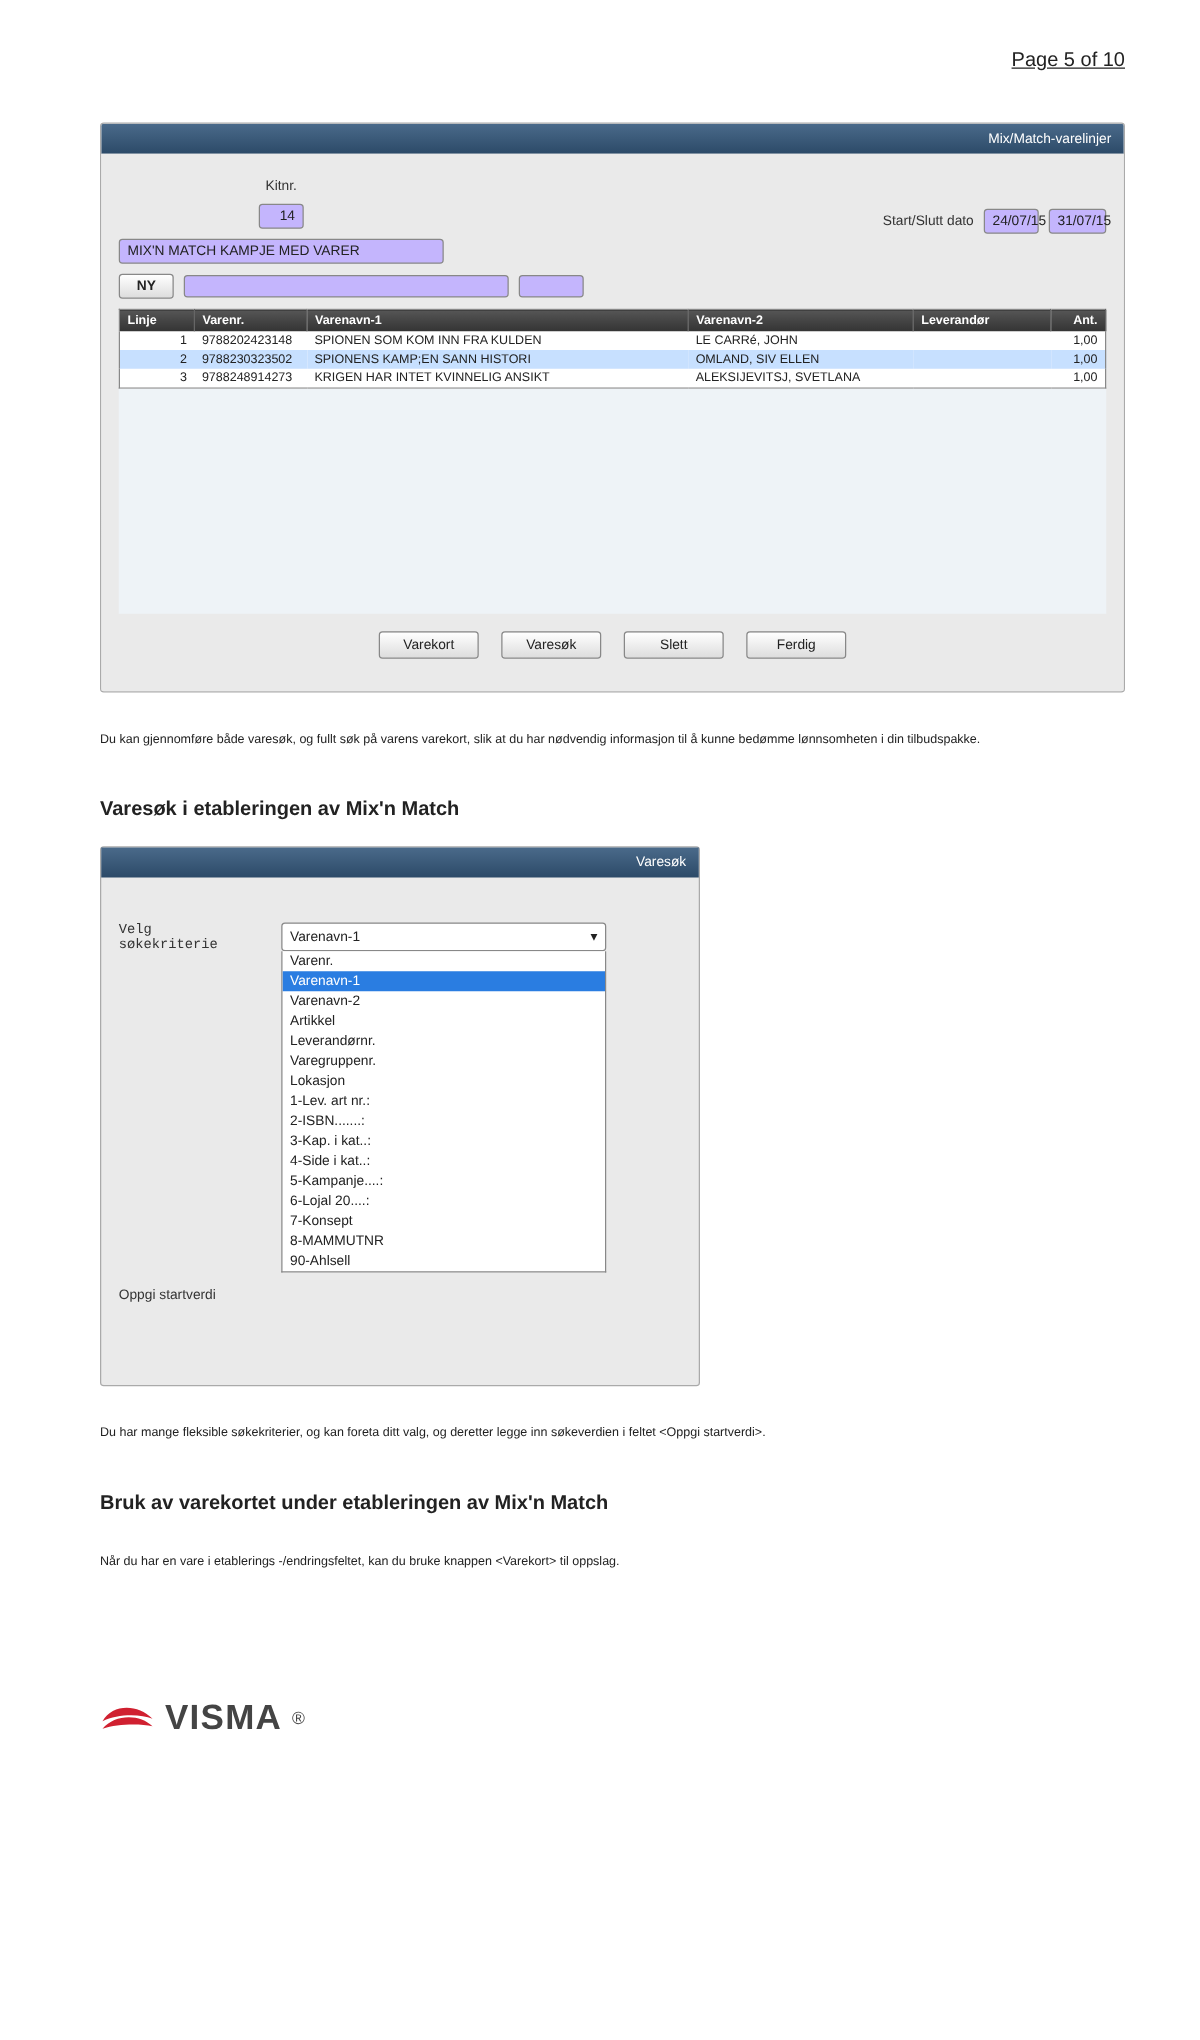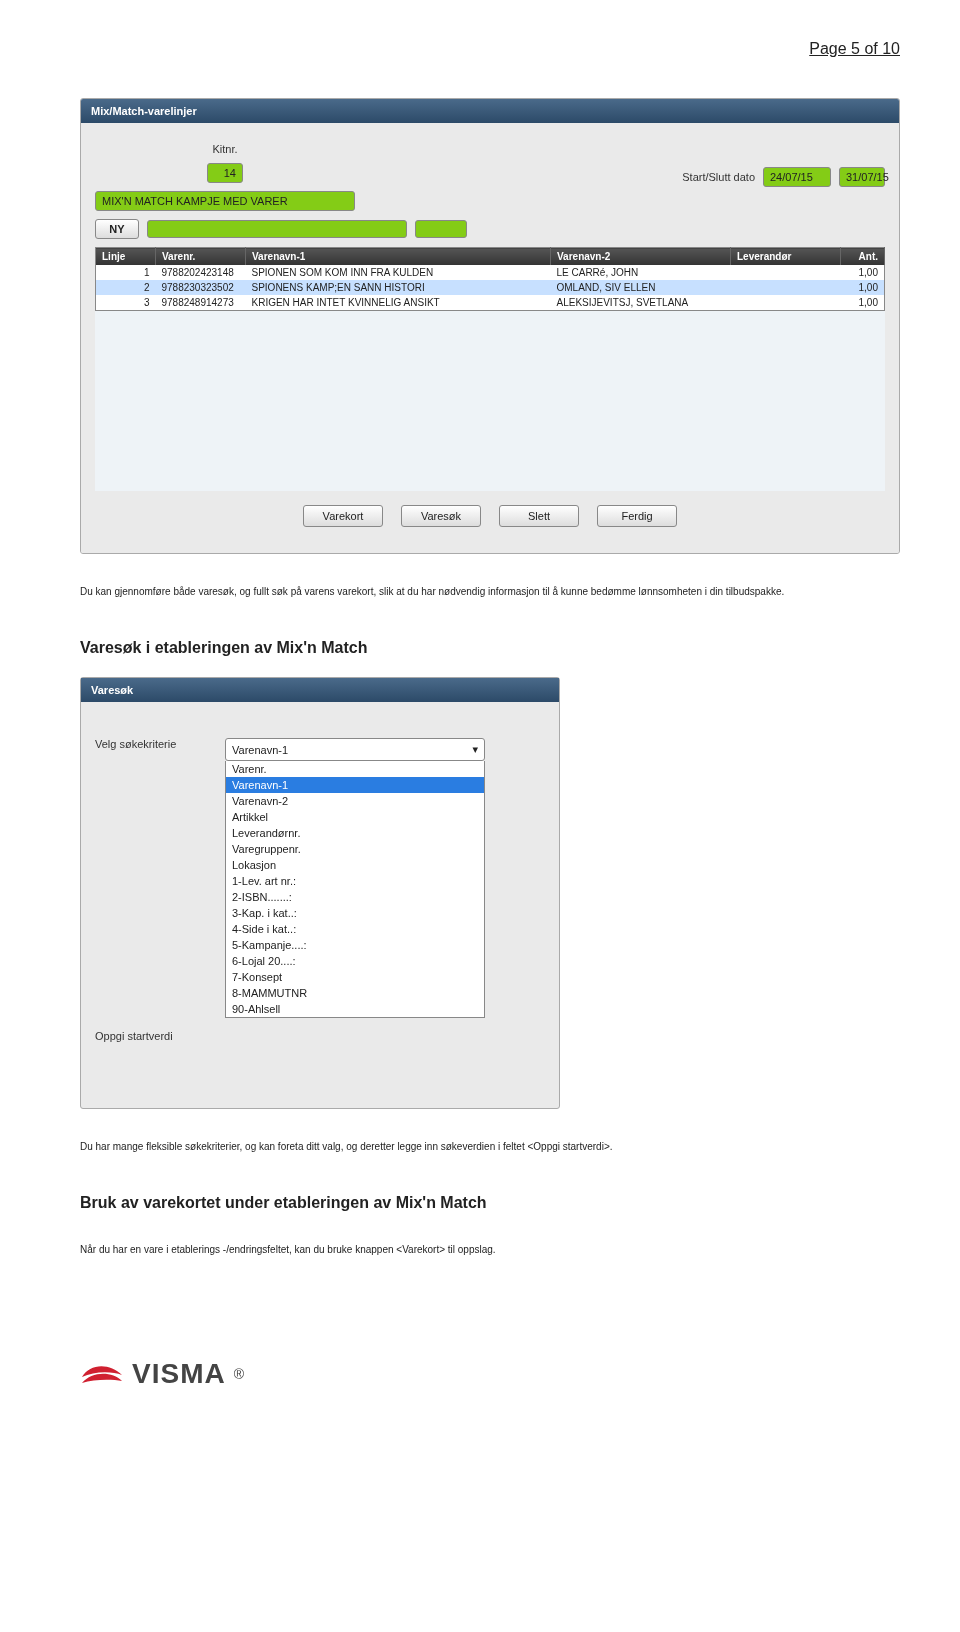--- a/index.html
+++ b/index.html
@@ -22,28 +22,29 @@
   .panel {
     border: 1px solid #aaa;
     background: linear-gradient(#f0f0f0, #e6e6e6);
     border-radius: 3px;
     overflow: hidden;
     font-size: 11px;
   }
   .panel-head {
     background: linear-gradient(#4a6a8a, #2c4a68);
     color: #fff;
-    font-weight: bold;
+    font-weight: normal;
     padding: 6px 10px;
+    text-align: right;
   }
   .panel-body { padding: 12px 14px; background: #eaeaea; }
   .form-row { display: flex; align-items: center; gap: 8px; margin: 8px 0; }
   .label-col { color: #333; }
   .inp {
-    border: 1px solid #888; background: #84cc16; border-radius: 3px;
+    border: 1px solid #888; background: #c4b5fd; border-radius: 3px;
     padding: 3px 6px; font-size: 11px;
   }
   .btn {
     border: 1px solid #888; background: linear-gradient(#fff,#ddd);
     border-radius: 3px; padding: 4px 16px; font-size: 11px;
     cursor: pointer; min-width: 80px; text-align: center;
   }
   table.data-grid {
     width: 100%; border-collapse: collapse; background: #fff;
     font-size: 10px; border: 1px solid #888;
@@ -92,21 +93,21 @@
   <div class="panel-head">Mix/Match-varelinjer</div>
   <div class="panel-body">
     <div class="form-row" style="justify-content: space-between;">
       <div style="display:flex; align-items:center; gap:8px;flex-direction:column;">
         <span class="label-col">Kitnr.</span>
         <span class="inp" style="width:36px; text-align:right;">14</span>
         <span class="inp" style="width:260px;">MIX'N MATCH KAMPJE MED VARER</span>
       </div>
       <div style="display:flex; align-items:center; gap:8px;">
         <span class="label-col">Start/Slutt dato</span>
-        <span class="inp" style="width:68px;">24/07/15</span>
+        <span class="inp" style="width:44px;">24/07/15</span>
         <span class="inp" style="width:46px;">31/07/15</span>
       </div>
     </div>
     <div class="form-row">
       <span class="btn" style="min-width:44px; padding:3px 10px; font-weight:bold;">NY</span>
       <span class="inp" style="width:260px; height:18px;"></span>
       <span class="inp" style="width:52px; height:18px;"></span>
     </div>
 
     <table class="data-grid" style="margin-top:4px;">
@@ -160,21 +161,21 @@
 
 <p class="para">Du kan gjennomføre både varesøk, og fullt søk på varens varekort, slik at du har nødvendig informasjon til å kunne bedømme lønnsomheten i din tilbudspakke.</p>
 
 <div class="heading">Varesøk i etableringen av Mix'n Match</div>
 
 <div class="search-panel">
   <div class="panel-head">Varesøk</div>
   <div class="search-body">
     <div style="height:10px;"></div>
     <div style="display:flex; align-items:flex-start; gap:20px;">
-      <span class="label-col" style="width:110px;">Velg søkekriterie</span>
+      <span class="label-col" style="width:110px;font-family:Liberation Mono, monospace;">Velg søkekriterie</span>
       <div class="sel-box">
         <div class="sel-input">
           <span>Varenavn-1</span>
           <span>▾</span>
         </div>
         <div class="dd" id="dd-list">
             <div class="dd-item">Varenr.</div>
             <div class="dd-item hl">Varenavn-1</div>
             <div class="dd-item">Varenavn-2</div>
             <div class="dd-item">Artikkel</div>

